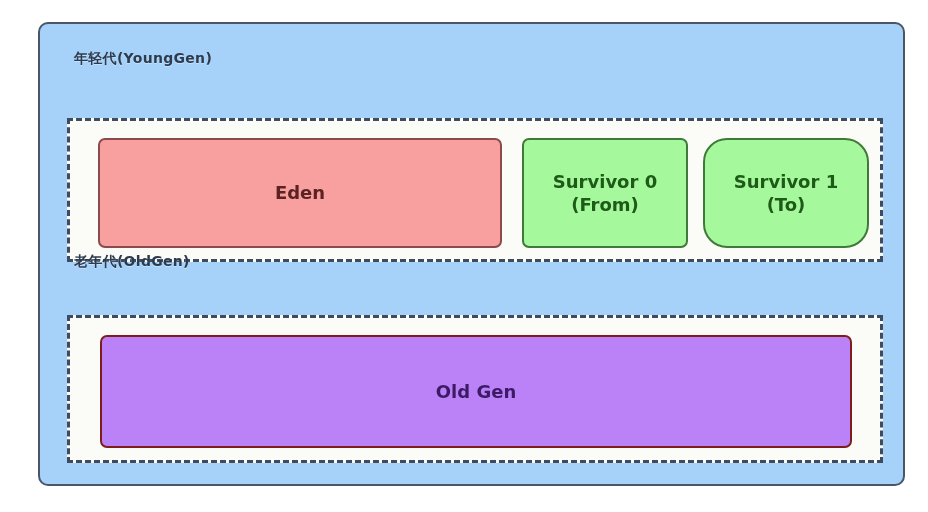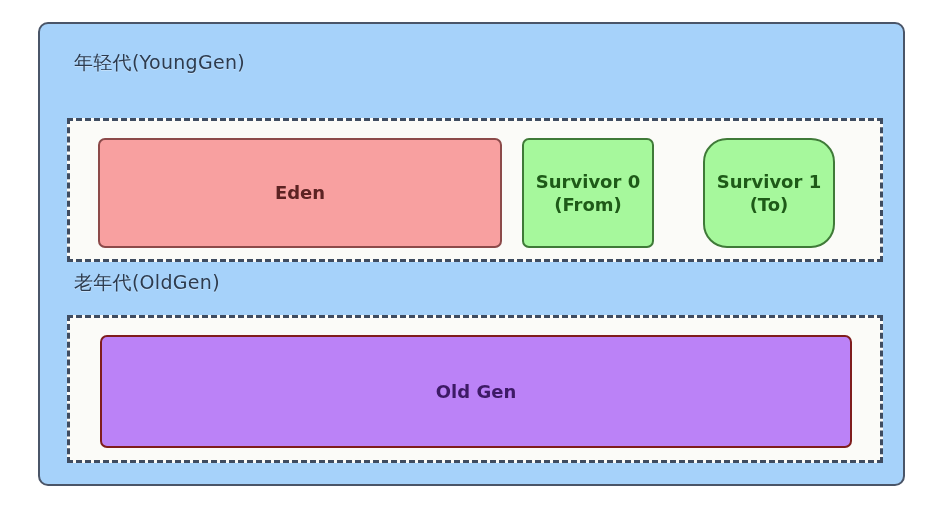--- a/index.html
+++ b/index.html
@@ -30,29 +30,29 @@
     height: 464px;
     box-sizing: border-box;
     background: #a6d2fa;
     border: 2px solid #4a5568;
     border-radius: 10px;
   }
 
   
   .gen-label {
     position: absolute;
-    font-size: 19px;
-    font-weight: normal;
+    font-size: 14px;
+    font-weight: bold;
     color: #2d3b4e;
     letter-spacing: 0.3px;
     white-space: nowrap;
     text-shadow: 0 1px 0 rgba(255,255,255,0.35);
   }
   .gen-label.young { left: 34px; top: 26px; }
-  .gen-label.old   { left: 34px; top: 246px; }
+  .gen-label.old   { left: 34px; top: 229px; }
 
   
   .dashed-region {
     position: absolute;
     box-sizing: border-box;
     background: #fbfbf8;
     border: 3px dashed #3f4c60;
   }
   .dashed-region.young-region {
     left: 27px;
@@ -89,21 +89,21 @@
     top: 17px;
     width: 404px;
     height: 110px;
     background: #f8a0a0;
     border: 2px solid #8c4a4a;
     color: #5c2323;
   }
 
   .space.survivor {
     top: 17px;
-    width: 132px;
+    width: 166px;
     height: 110px;
     background: #a6f89c;
     border: 2px solid #3f7a38;
     color: #1e5a18;
   }
   .space.survivor0 { left: 452px; }
   .space.survivor1 { left: 633px; border-radius: 24px; }
 
   .space.oldgen {
     left: 30px;

